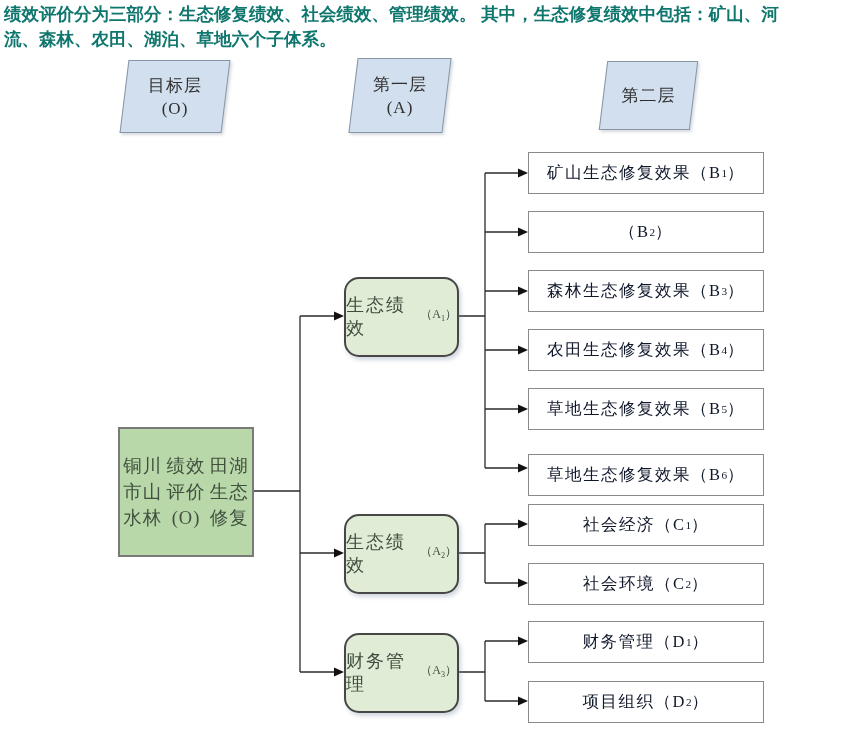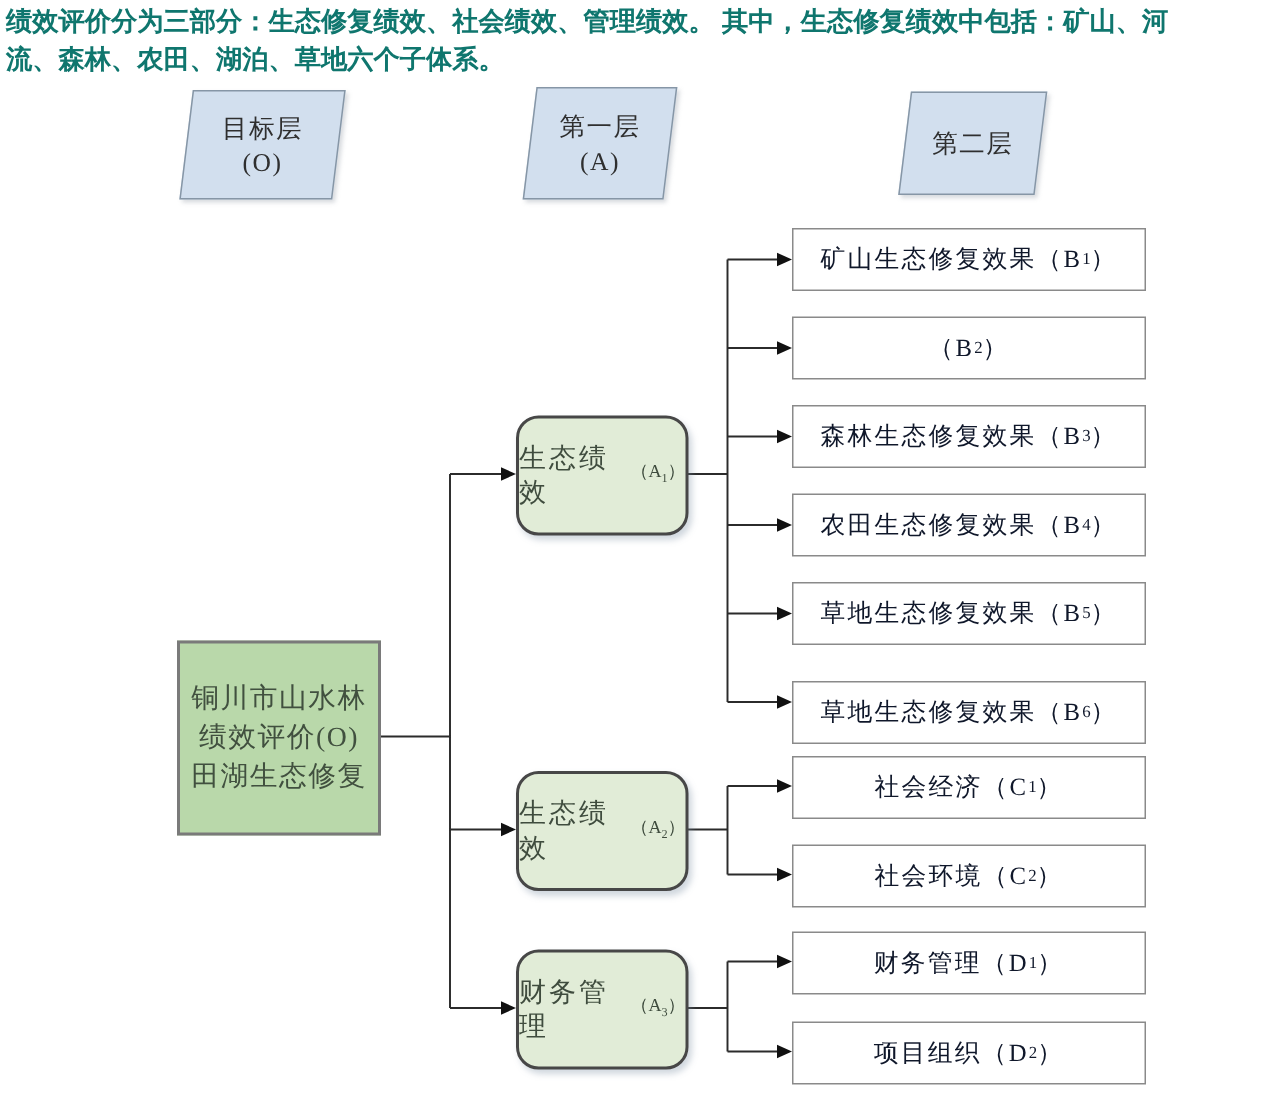--- a/index.html
+++ b/index.html
@@ -26,21 +26,21 @@
   .para-text{
     transform:skewX(7deg);height:100%;display:flex;flex-direction:column;
     justify-content:center;align-items:center;font-size:17px;line-height:23px;
     color:#2f2f2f;letter-spacing:1px;
   }
 
   
   .rootbox{
     position:absolute;left:118px;top:427px;width:132px;height:126px;
     background:#b9d8aa;border:2px solid #7a7a7a;
-    display:flex;flex-direction:column;justify-content:center;align-items:center;
+    display:flex;flex-direction:row;justify-content:center;align-items:center;
     font-size:18.5px;line-height:26px;color:#41503f;letter-spacing:1px;text-align:center;
   }
 
   
   .abox{
     position:absolute;left:344px;width:111px;height:76px;
     background:#e1ecd7;border:2px solid #474747;border-radius:15px;
     display:flex;justify-content:center;align-items:center;
     color:#3f4c3e;box-shadow:2px 3px 4px rgba(120,140,160,.35);
   }

